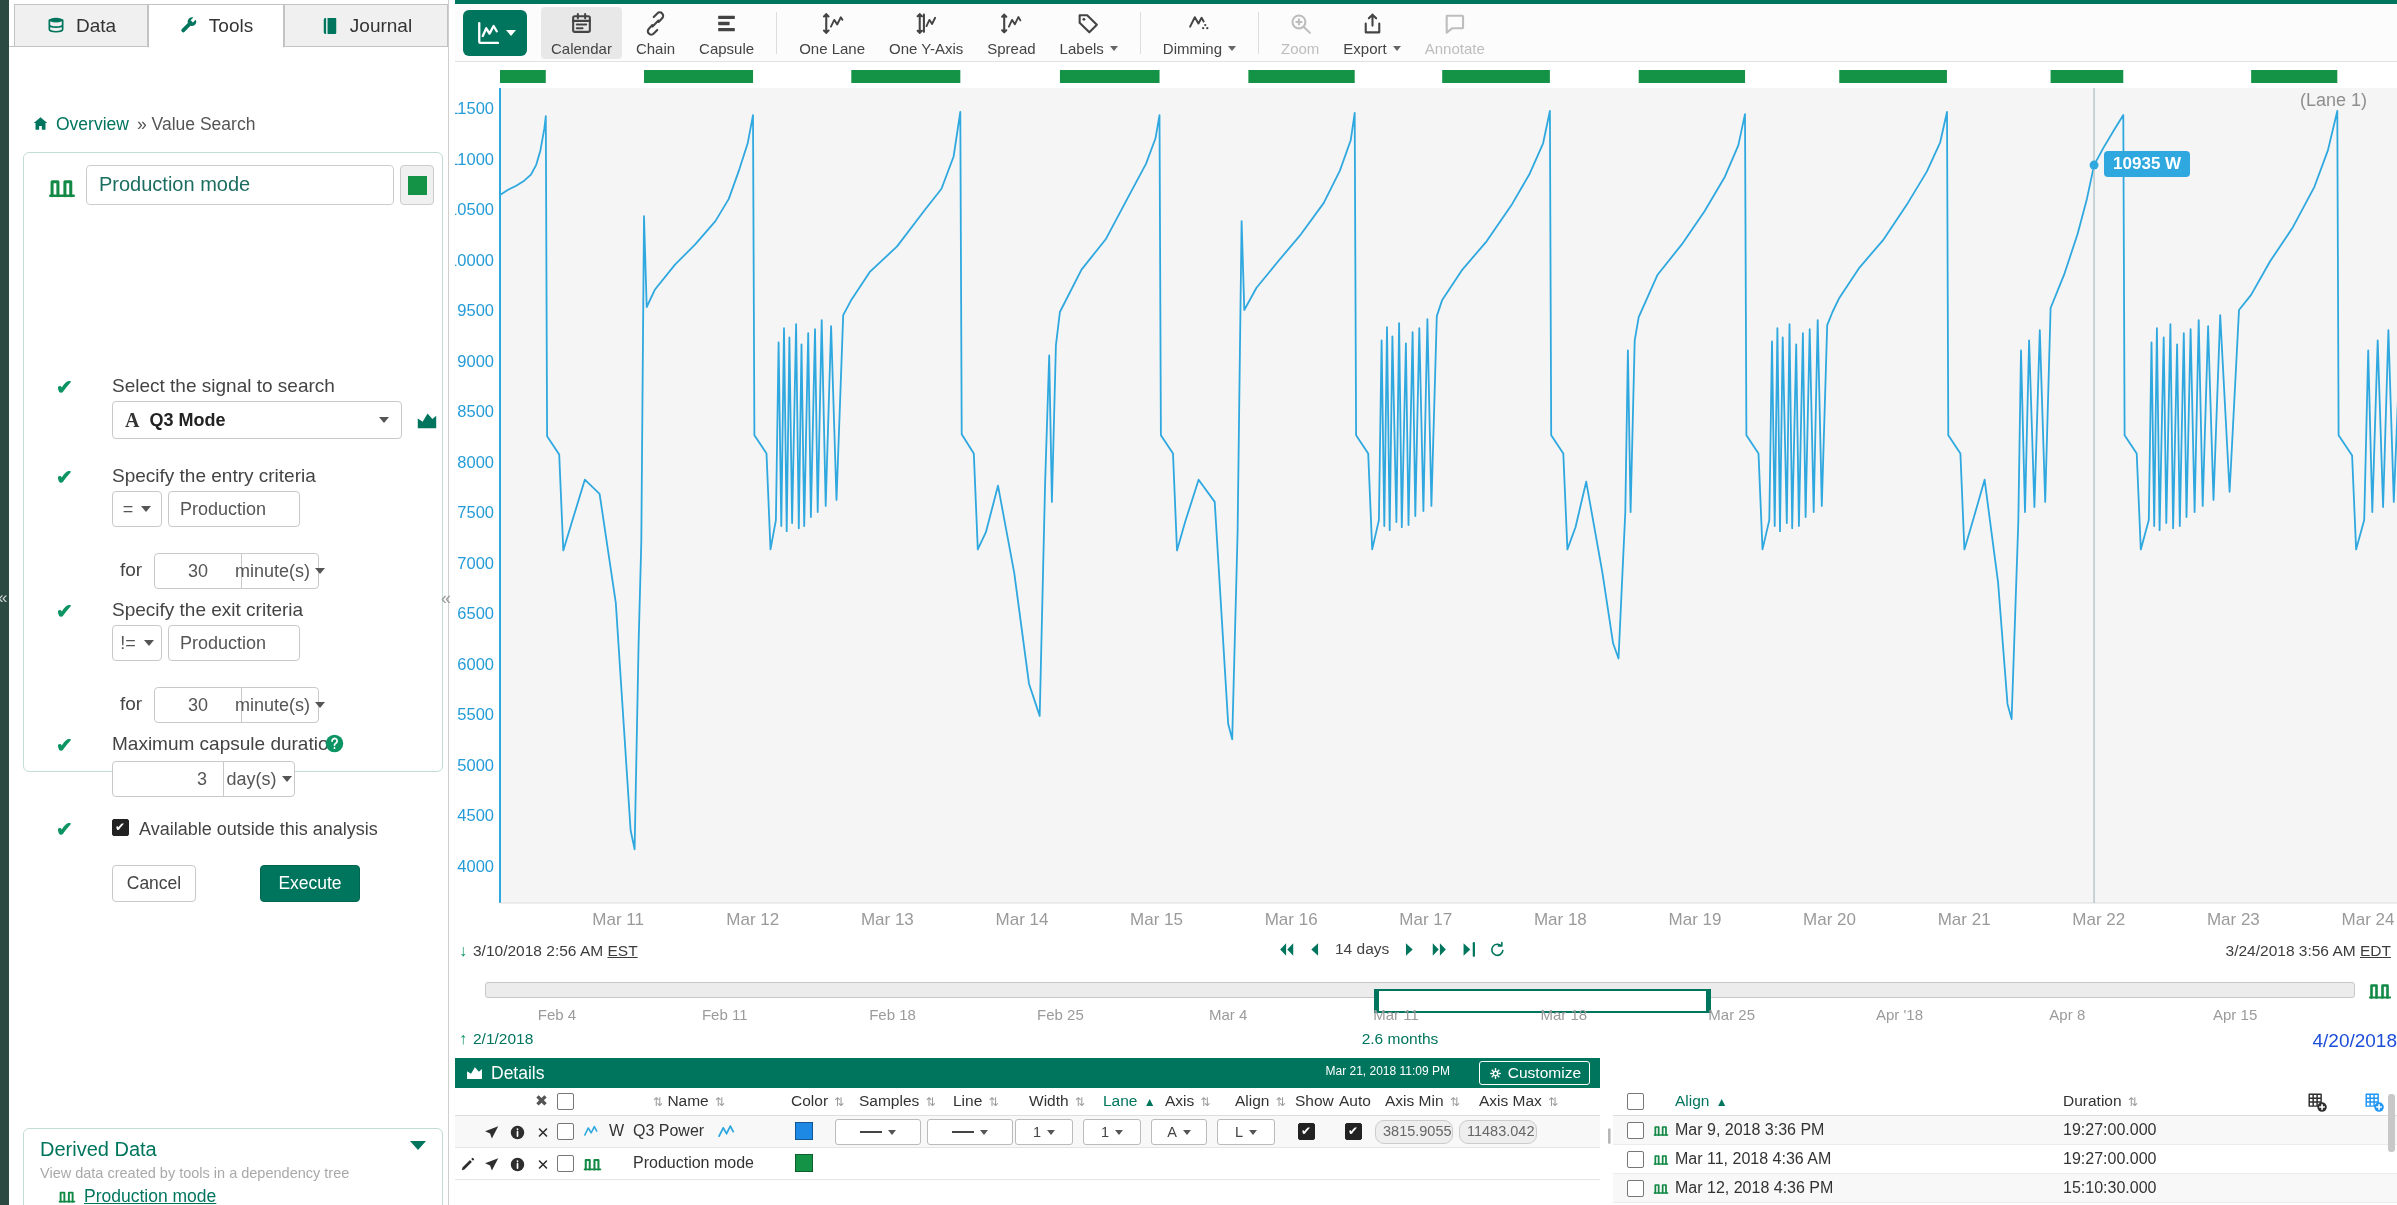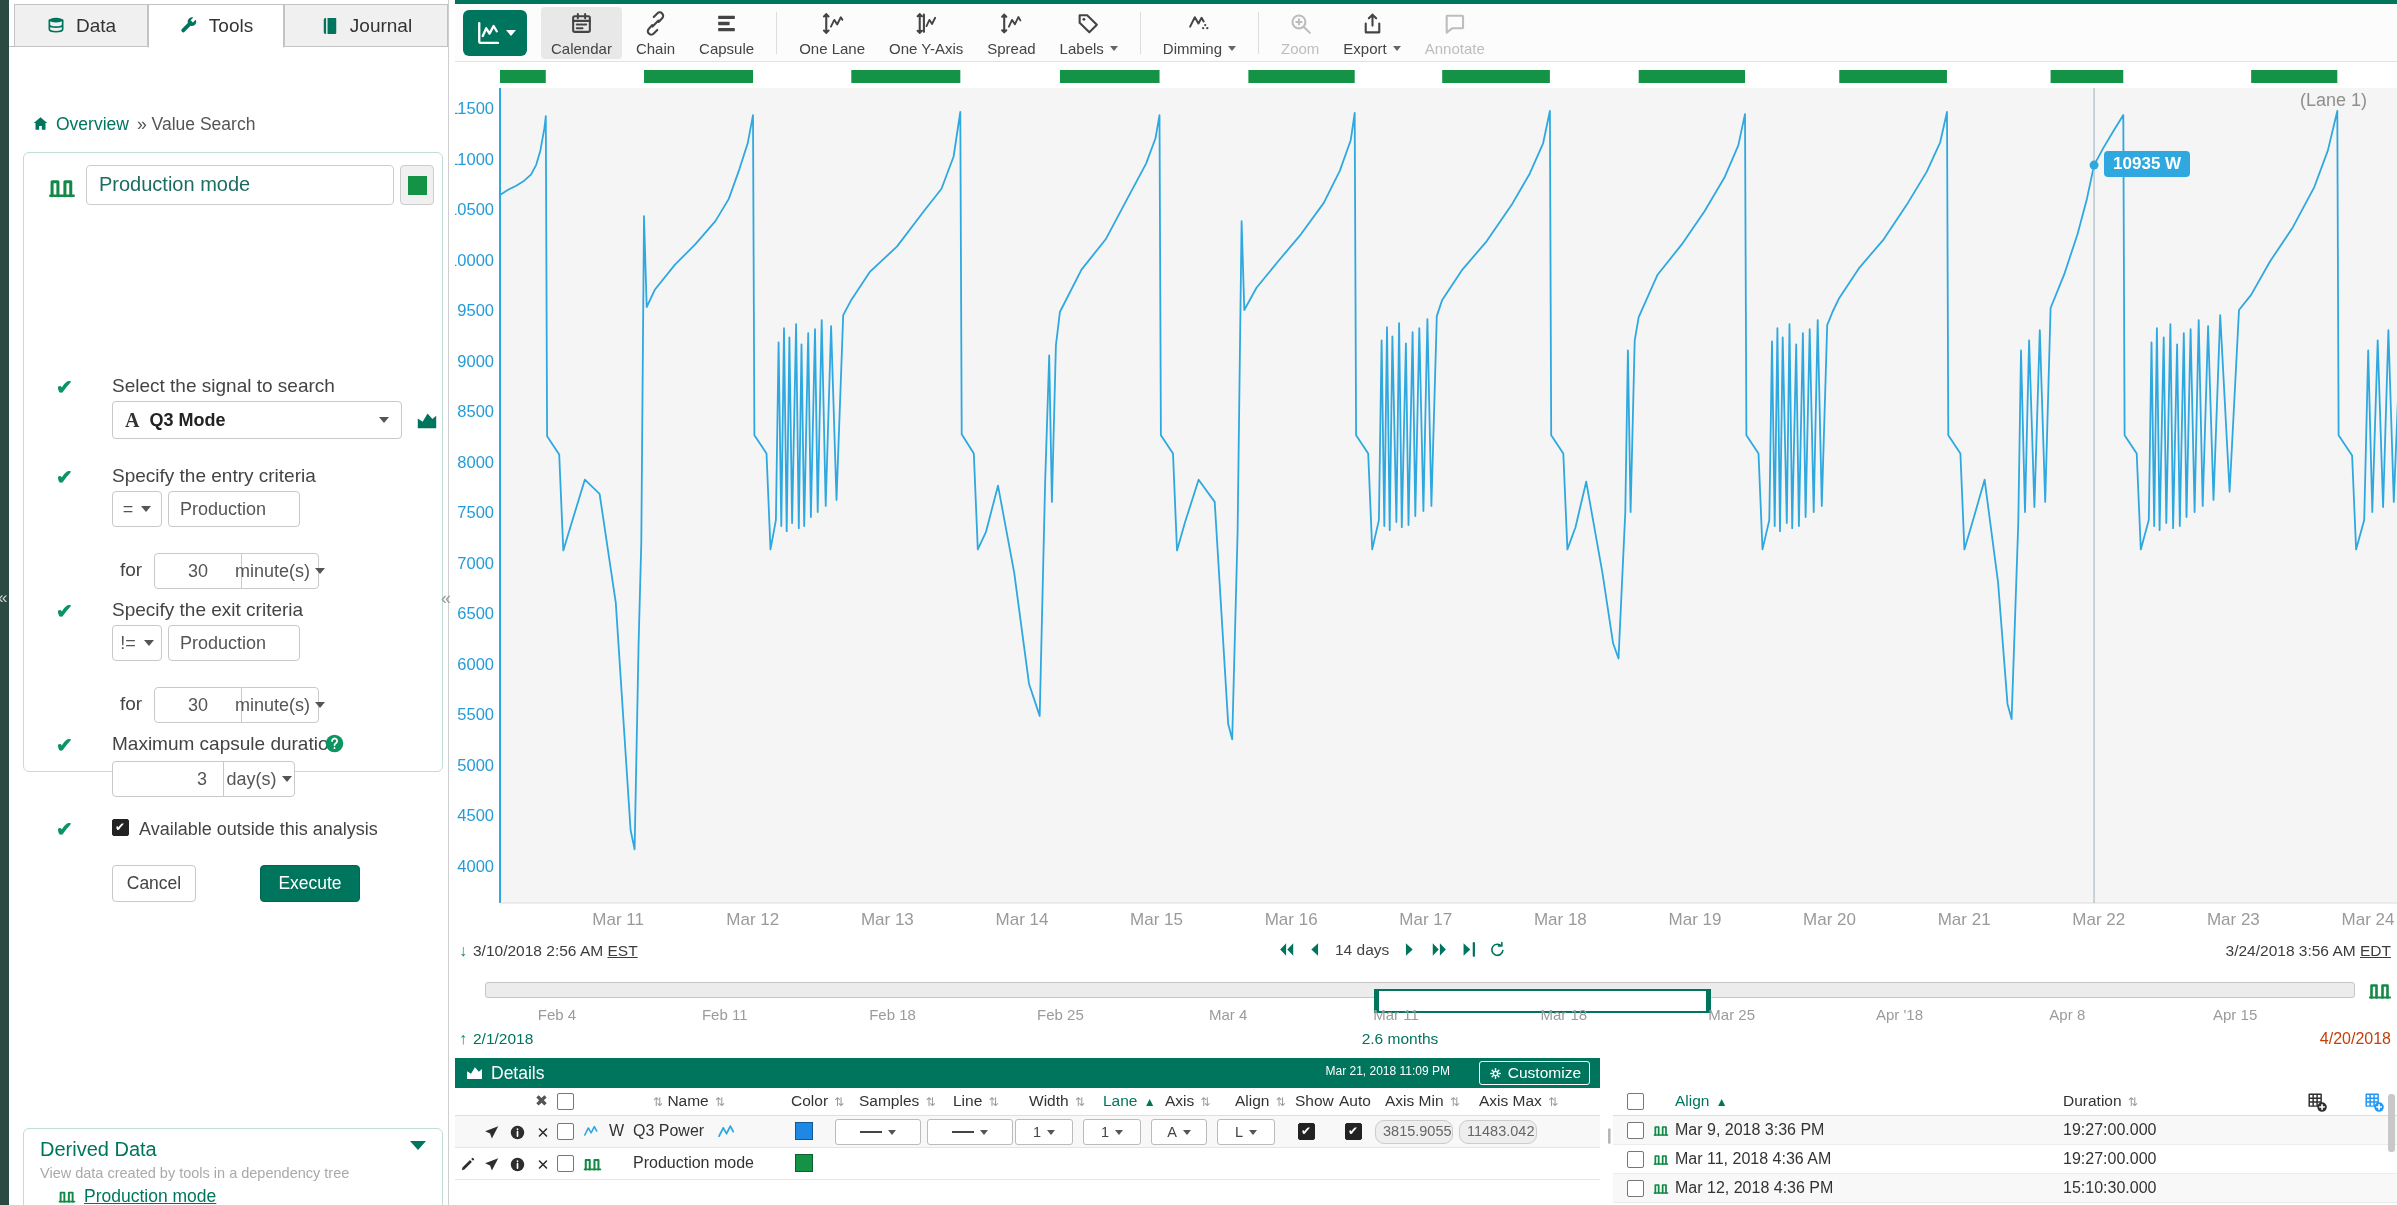--- a/index.html
+++ b/index.html
@@ -79,35 +79,35 @@
   #chart-wrap { left:0; top:62px; width:1942px; height:873px; }
   #lane-label { position:absolute; font-size:18px; color:#8f8f8f; }
   #cursor-tip { position:absolute; background:#2FA8DF; color:#fff; font-weight:bold; font-size:17px; padding:3px 9px; border-radius:4px; white-space:nowrap; }
 
   
   #timestrip { left:0; top:938px; width:1942px; height:30px; font-size:15.5px; color:#3c3c3c; }
   #ts-left { position:absolute; left:4px; top:4px; }
   #ts-left .ar, #rb-start .ar { color:#0c9463; font-weight:bold; margin-right:6px; font-size:16px; }
   #ts-right { position:absolute; right:6px; top:4px; }
   .tz { text-decoration:underline; }
-  #ts-nav { position:absolute; left:822px; top:2px; display:flex; align-items:center; gap:9px; color:#00755E; }
+  #ts-nav { position:absolute; left:822px; top:2px; display:flex; gap:9px; color:#00755E; }
   #ts-nav .ic { width:19px; height:19px; cursor:pointer; }
   #ts-nav .icw { width:23px; }
   #ts-nav .days { color:#444; margin:0 2px; }
 
   
   #rangebar { left:0; top:972px; width:1942px; height:86px; }
   #rb-track { position:absolute; left:30px; top:10px; width:1870px; height:16px; background:#ececec; border:1px solid #c6c6c6; border-radius:3px; }
   #rb-window { position:absolute; top:6px; height:24px; background:#fff; border:2px solid #00755E; }
   #rb-window .hdl { position:absolute; top:-2px; width:5px; height:24px; background:#00755E; }
   #rb-caps-icon { position:absolute; left:1913px; top:6px; width:24px; height:24px; color:#128945; cursor:pointer; }
   .rb-tick { position:absolute; top:34px; transform:translateX(-50%); font-size:15px; color:#9b9b9b; white-space:nowrap; }
   #rb-start { position:absolute; left:4px; top:58px; font-size:15.5px; color:#00755E; }
   #rb-dur { position:absolute; left:885px; top:58px; width:120px; text-align:center; font-size:15.5px; color:#00755E; }
-  #rb-end { position:absolute; right:6px; top:58px; font-size:16px; color:#c2410c; }
+  #rb-end { position:absolute; right:0; top:58px; font-size:19px; color:#1d4ed8; }
 
   
   .panel-head { position:absolute; top:1058px; height:30px; background:#00755E; color:#fff; }
   .panel-head .pt { position:absolute; left:36px; top:5px; font-size:17.5px; }
   .panel-head .pic { position:absolute; left:9px; top:4px; width:21px; height:21px; color:#fff; }
   #details-head { left:0; width:1145px; }
   #details-ts { position:absolute; right:150px; top:6px; font-size:12px; }
   #customize-btn { position:absolute; right:10px; top:3px; height:24px; border:1px solid #fff; border-radius:3px; padding:1px 8px; display:flex; align-items:center; gap:5px; font-size:15.5px; cursor:pointer; }
   #customize-btn .ic { width:15px; height:15px; }
   #caps-head { left:1158px; width:784px; }

